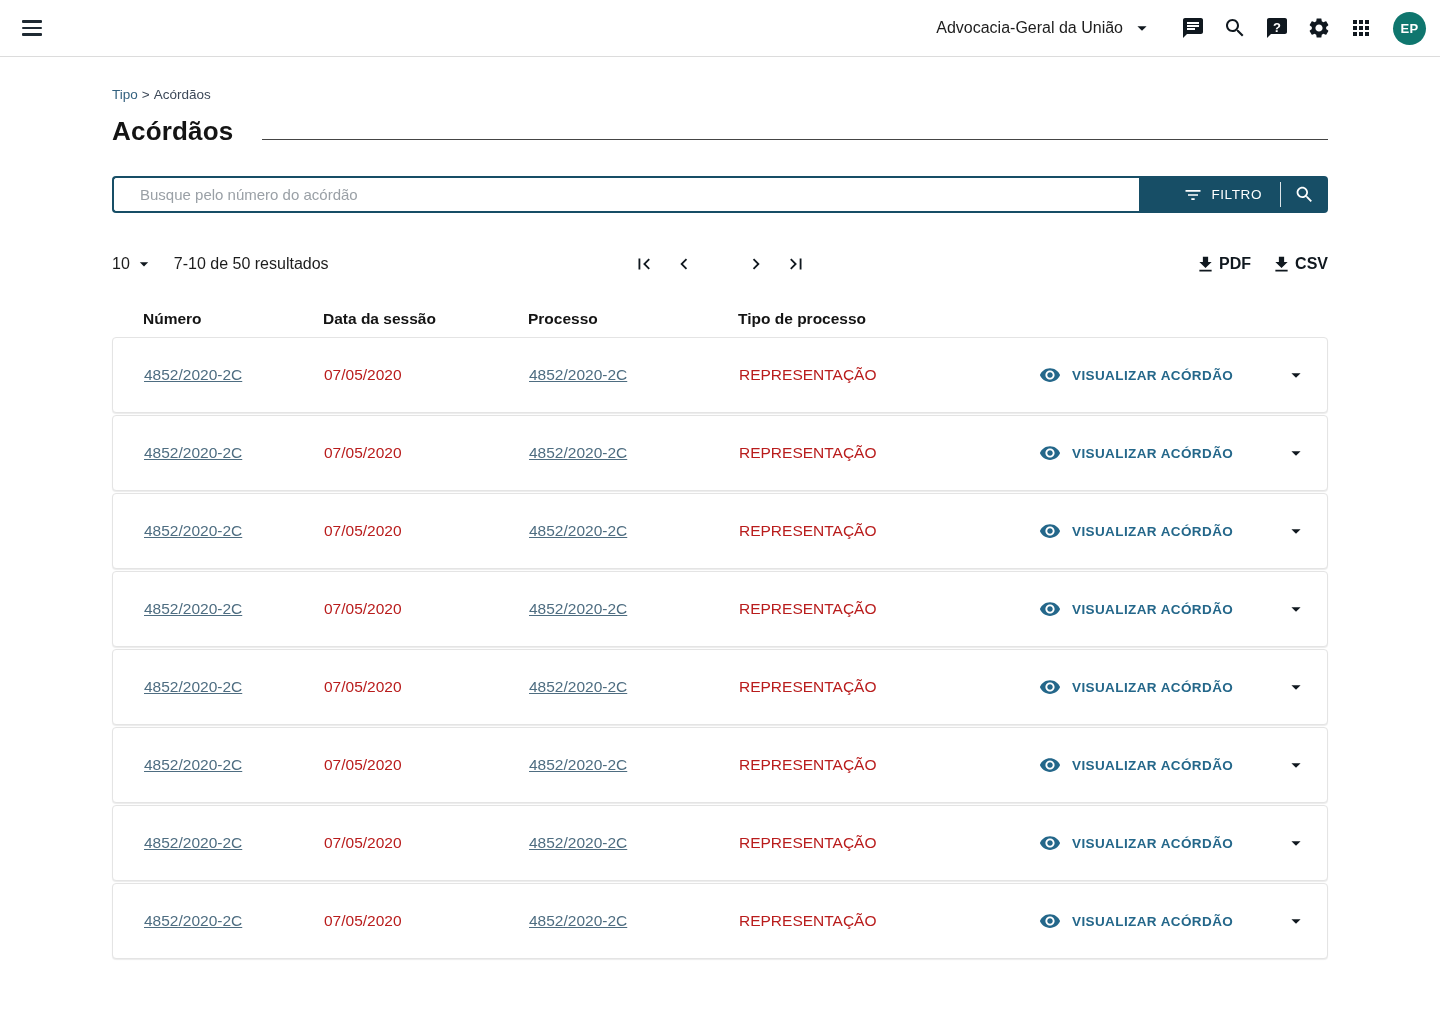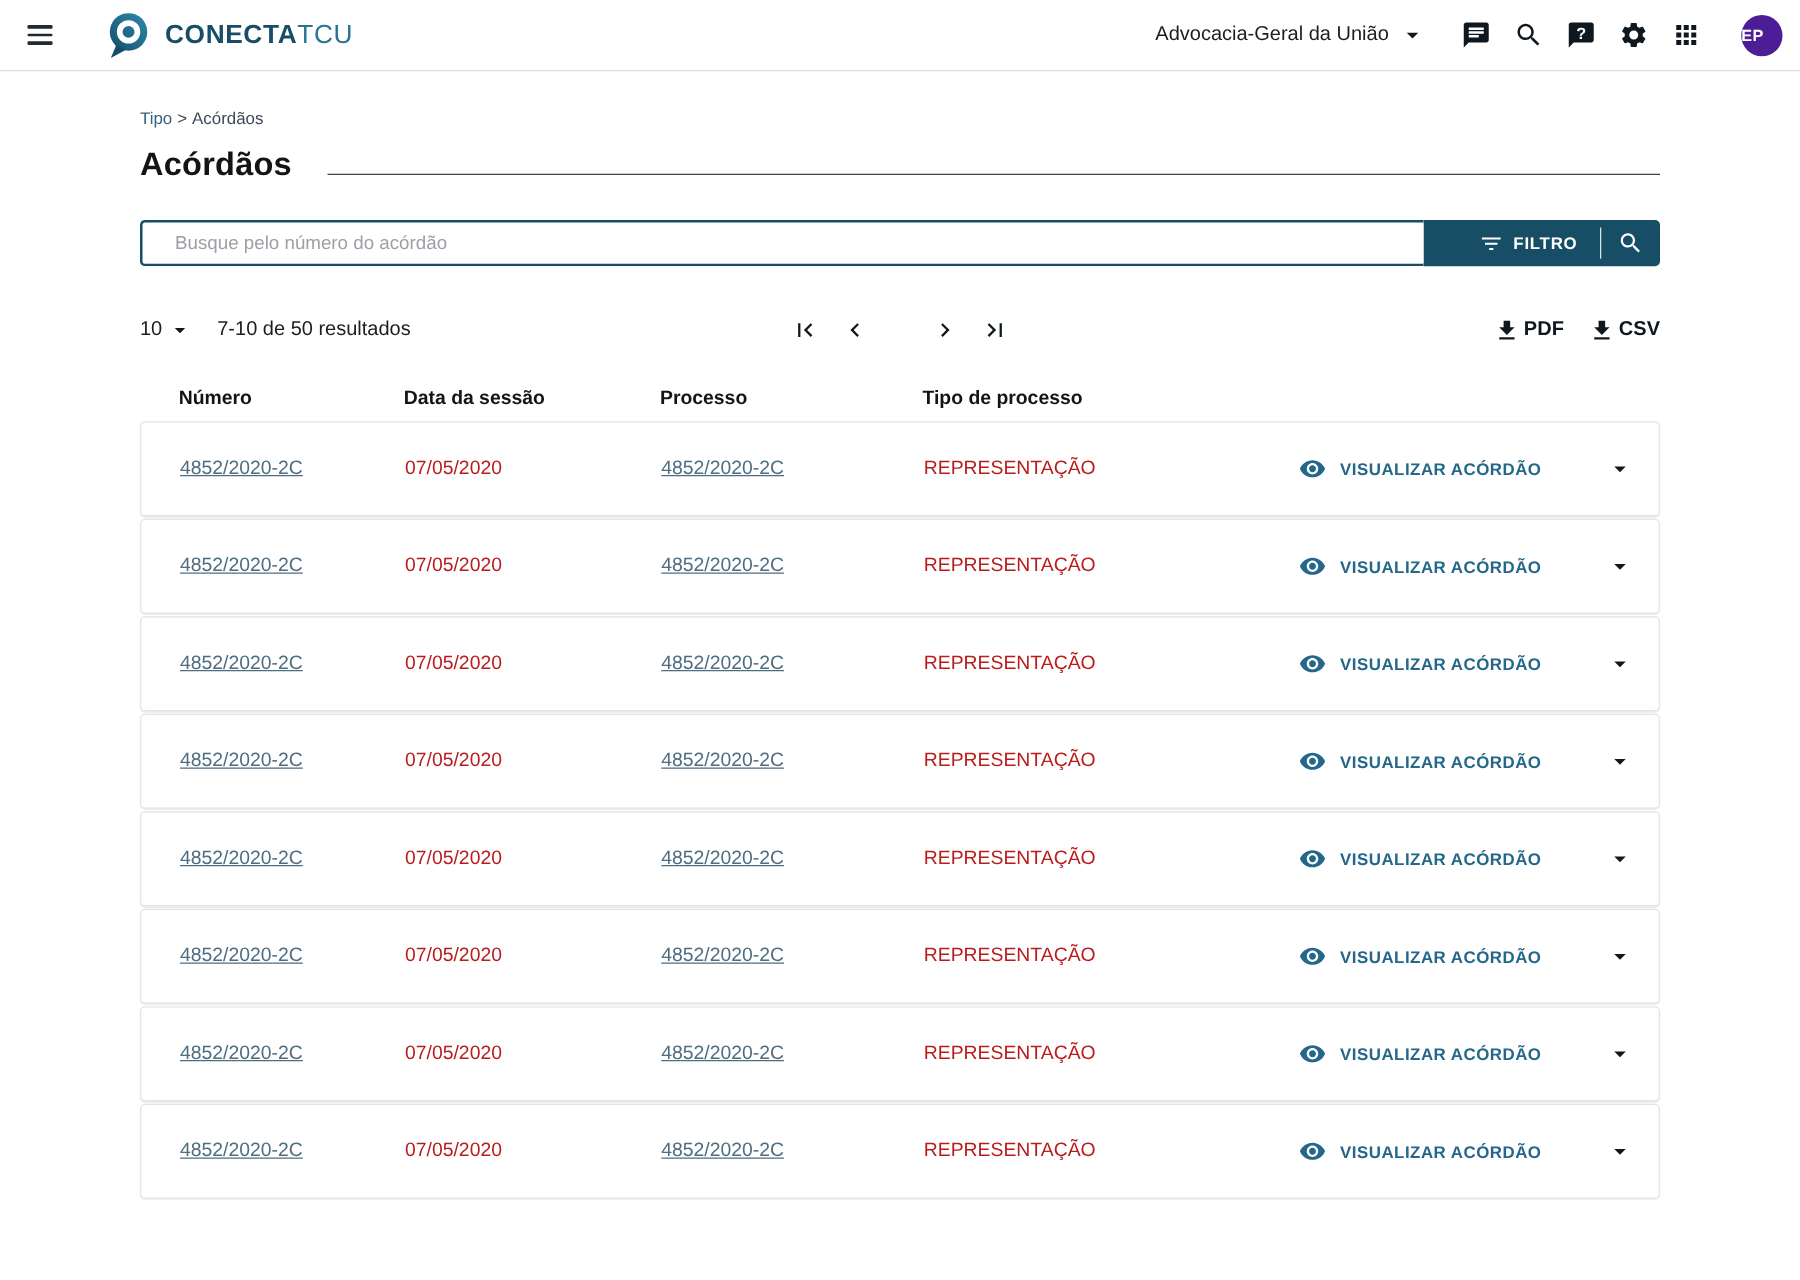--- a/index.html
+++ b/index.html
@@ -14,23 +14,23 @@
   .hamburger { width:24px; height:24px; display:flex; flex-direction:column;
     justify-content:center; gap:4px; }
   .hamburger span { display:block; width:20px; height:2.5px; background:#1f2a33; border-radius:1px; }
   .brand { display:flex; align-items:center; margin-left:30px; gap:10px; }
   .brand-text { font-size:21px; letter-spacing:0.5px; color:#174e66; }
   .brand-text b { font-weight:700; }
   .brand-text .light { font-weight:400; color:#2a7396; }
   .appbar-right { margin-left:auto; display:flex; align-items:center; gap:6px; }
   .org-select { display:flex; align-items:center; gap:8px; background:none; border:none;
     cursor:pointer; font-family:inherit; font-size:16px; color:#1d1d1d; margin-right:16px; }
-  .avatar { width:33px; height:33px; border-radius:50%; background:#4c1d95; color:#fff;
-    font-size:13px; font-weight:700; display:flex; align-items:center; justify-content:flex-start;
-    border:none; cursor:pointer; margin-left:20px; letter-spacing:0.3px; }
+  .avatar { width:33px; height:33px; border-radius:50%; background:#0f766e; color:#fff;
+    font-size:13px; font-weight:700; display:flex; align-items:center; justify-content:center;
+    border:none; cursor:pointer; margin-left:8px; letter-spacing:0.3px; }
   .blk { fill:#10181f; }
 
   
   .content { width:1216px; margin:0 auto; }
   .breadcrumb { margin-top:30px; font-size:13.5px; color:#3c4858; }
   .breadcrumb a { color:#33617f; text-decoration:none; cursor:pointer; }
   .breadcrumb .sep { margin:0 4px; }
 
   .title-row { display:flex; align-items:flex-end; margin-top:14px; }
   .page-title { font-size:26px; font-weight:700; color:#141414; letter-spacing:0.2px; }
@@ -38,21 +38,21 @@
 
   
   .search-row { display:flex; margin-top:29px; height:37px; }
   .search-input { flex:1; border:2px solid #174e66; border-right:none;
     border-radius:4px 0 0 4px; padding:0 26px; font-size:15px; color:#1d1d1d;
     font-family:inherit; outline:none; }
   .search-input::placeholder { color:#9aa0a6; }
   .search-actions { display:flex; align-items:stretch; background:#174e66;
     border-radius:0 4px 4px 0; }
   .filter-btn { display:flex; align-items:center; gap:8px; background:none; border:none;
-    color:#fff; font-size:13.5px; font-weight:700; letter-spacing:0.6px; cursor:pointer;
+    color:#fff; font-size:13.5px; font-weight:400; letter-spacing:0.6px; cursor:pointer;
     padding:0 18px 0 16px; font-family:inherit;margin-left:28px; }
   .v-sep { width:1px; background:rgba(255,255,255,0.85); margin:6px 0; }
   .search-go { background:none; border:none; cursor:pointer; display:flex;
     align-items:center; padding:0 13px; }
 
   
   .toolbar { display:grid; grid-template-columns:1fr auto 1fr; align-items:center; margin-top:38px; }
   .toolbar-left { display:flex; align-items:center; gap:20px; }
   .page-size { display:flex; align-items:center; gap:4px; background:none; border:none;
     cursor:pointer; font-size:16px; font-family:inherit; color:#1d1d1d; }
@@ -85,34 +85,20 @@
 
 <header class="appbar">
   <button class="icon-btn">
     <span class="hamburger">
         <span></span>
         <span></span>
         <span></span>
       </span>
   </button>
 
-  <div class="brand">
-    <svg width="40" height="40" viewBox="0 0 48 48">
-      <defs>
-        <linearGradient id="lg" x1="0" y1="1" x2="1" y2="0">
-          <stop offset="0" stop-color="#164e68"></stop>
-            <stop offset="1" stop-color="#2f89ae"></stop>
-        </linearGradient>
-      </defs>
-      <circle cx="25" cy="21" r="18" fill="url(#lg)"></circle>
-      <path d="M13 34 L8 46 L23 38 Z" fill="#164e68"></path>
-      <circle cx="25" cy="21" r="8.5" fill="none" stroke="#ffffff" stroke-width="5.5"></circle>
-    </svg>
-    <span class="brand-text"><b>CONECTA</b><span class="light">TCU</span></span>
-  </div>
 
   <div class="appbar-right">
     <button class="org-select">
       <span>Advocacia-Geral da União</span>
       <svg width="22" height="22" viewBox="0 0 24 24">
           <path class="blk" d="M7 10l5 5 5-5z"></path>
         </svg>
     </button>
 
     <button class="icon-btn">

